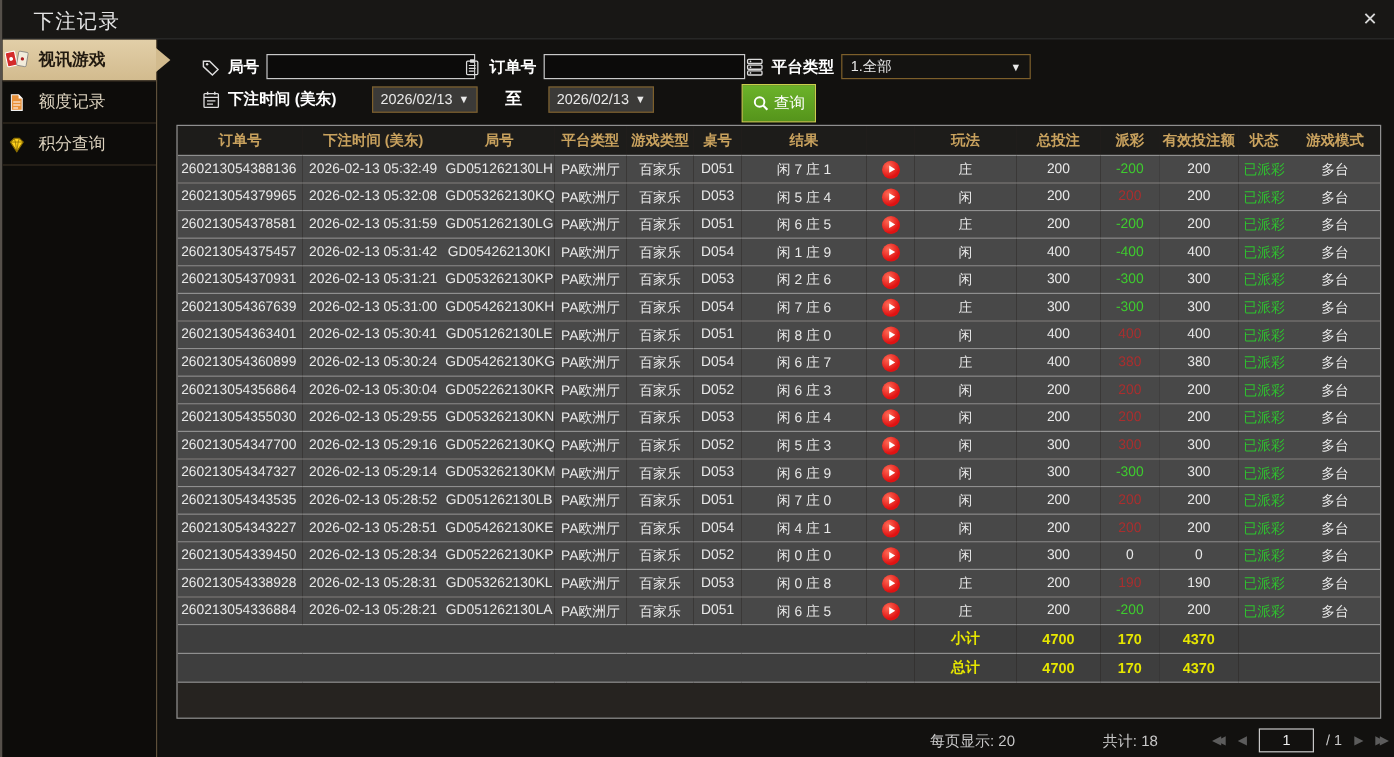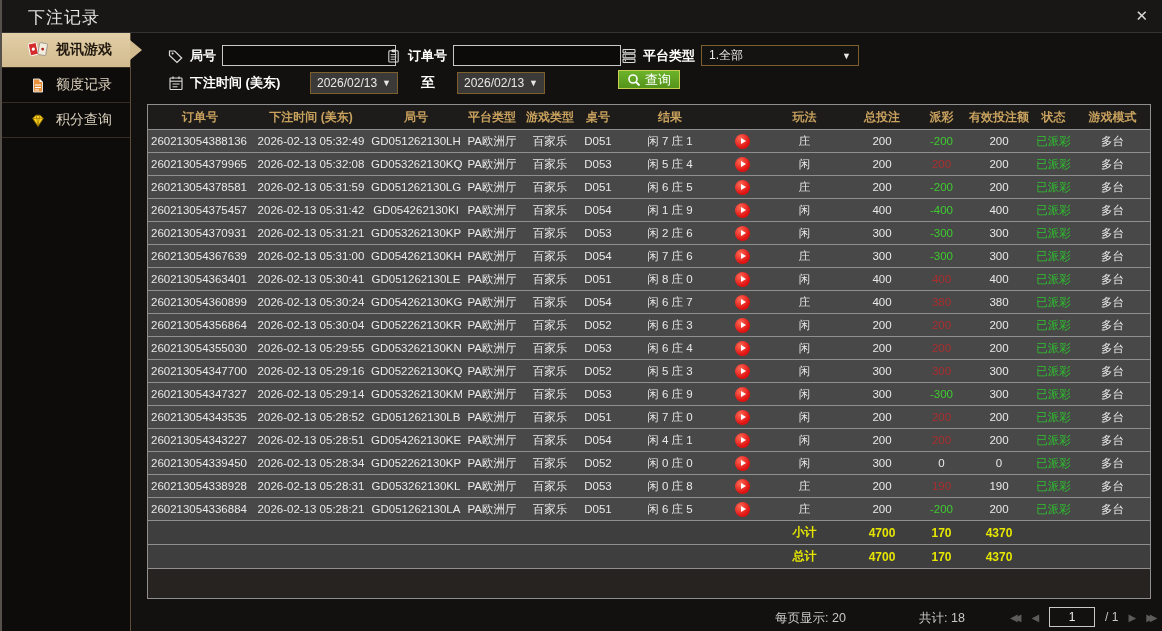--- a/index.html
+++ b/index.html
@@ -4,21 +4,21 @@
 <style>
   html,body{margin:0;padding:0;background:#000;}
   .window{position:relative;width:1162px;height:631px;background:#0f0e0c;overflow:hidden;
           font-family:"Liberation Sans","DejaVu Sans",sans-serif;border-left:2px solid #55504a;box-sizing:border-box;}
   
   .titlebar{position:absolute;left:0;top:0;right:0;height:32px;background:#181715;border-bottom:1px solid #333;}
   .title{position:absolute;left:26px;top:6px;font-size:17px;color:#e5e5e5;letter-spacing:1px;}
   .close{position:absolute;right:14px;top:7px;font-size:15px;color:#d8d8d8;cursor:pointer;}
   
   .sidebar{position:absolute;left:0;top:33px;bottom:0;width:129px;background:#0d0c0a;border-right:1px solid #5d4f3a;box-sizing:border-box;}
-  .side-item{position:relative;height:34px;display:flex;align-items:center;gap:8px;padding-left:26px;
+  .side-item{position:relative;height:34px;display:flex;align-items:center;gap:8px;padding-left:2px;
              border-bottom:1px solid #352d22;color:#ddd3bf;font-size:14px;cursor:pointer;}
   .side-item.active{background:linear-gradient(#e2cfa8,var(--active-tab-bg,#d0b98c));color:#221a10;font-weight:bold;}
   .side-item .arrow{display:none;}
   .side-item.active .arrow{display:block;position:absolute;right:-12px;top:50%;margin-top:-10px;width:0;height:0;
              border-left:12px solid var(--active-tab-bg,#d0b98c);border-top:10px solid transparent;border-bottom:10px solid transparent;z-index:5;}
   .sicon{width:20px;height:18px;display:inline-flex;align-items:center;justify-content:center;}
   
   .main{position:absolute;left:130px;top:33px;right:0;bottom:0;background:#12110f;}
   .fg{display:flex;align-items:center;gap:6px;}
   .flabel{color:#fff;font-size:13px;font-weight:bold;white-space:nowrap;}
@@ -32,21 +32,21 @@
   .dd{box-sizing:border-box;display:flex;align-items:center;background:#141311;border:1px solid #7d5f2b;
       color:#e9e9e9;font-size:12px;height:21px;padding:0 7px;cursor:pointer;}
   .f-platform .dd{width:158px;gap:28px;}
   .dd .caret{margin-left:auto;font-size:9px;color:#e9e9e9;}
   .f-time{position:absolute;left:35px;top:41px;}
   .date{position:absolute;width:88px;height:22px;background:#3b3a38;justify-content:center;gap:5px;}
   .date .caret{margin-left:0;}
   .f-date1{left:178px;top:39px;}
   .f-date2{left:325px;top:39px;}
   .f-to{position:absolute;left:289px;top:41px;color:#fff;font-size:14px;font-weight:bold;}
-  .search{position:absolute;left:486px;top:37px;height:19px;display:flex;align-items:center;gap:4px;
+  .search{position:absolute;left:486px;top:37px;height:32px;display:flex;align-items:center;gap:4px;
           background:linear-gradient(#6cb32a,var(--search-button-green,#55941b));border:1px solid #c9cf4e;
           color:#fff;font-size:13px;padding:0 8px;cursor:pointer;font-family:inherit;}
   
   .table-wrap{position:absolute;left:15px;top:71px;width:1004px;height:495px;box-sizing:border-box;
               border:1px solid #8f8f8f;background:#262320;overflow:hidden;}
   table{border-collapse:collapse;table-layout:fixed;width:1002px;}
   thead th{background:#1d1c1a;color:var(--accent-gold,#c9a25e);font-size:12px;font-weight:bold;height:22px;
            border-bottom:1px solid #8f8f8f;white-space:nowrap;overflow:hidden;}
   tbody td,tfoot td{background:#484848;color:#e9e9e9;font-size:11.5px;height:20px;text-align:center;
            border-bottom:1px solid #8f8f8f;white-space:nowrap;overflow:hidden;}

